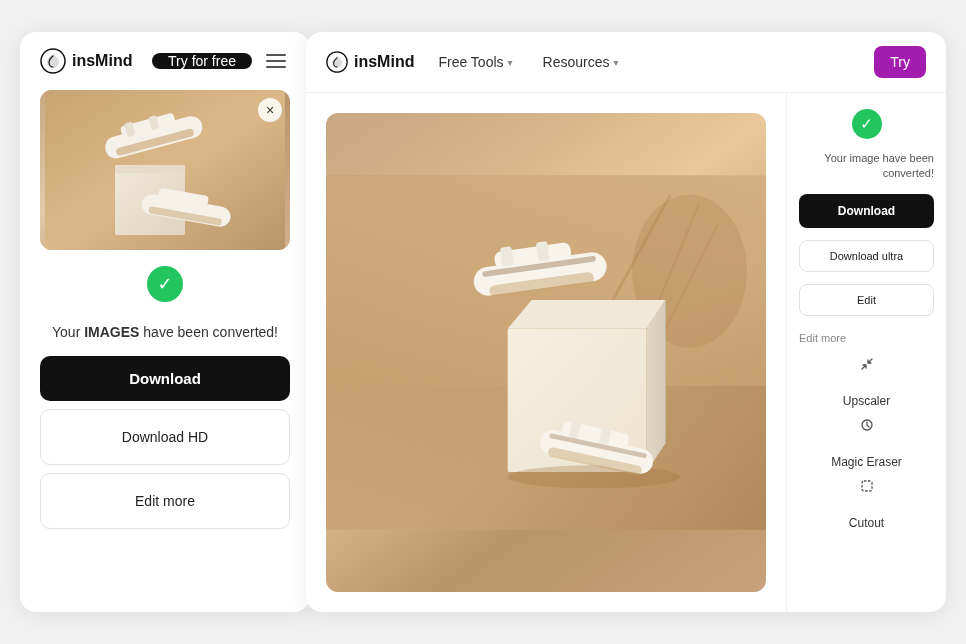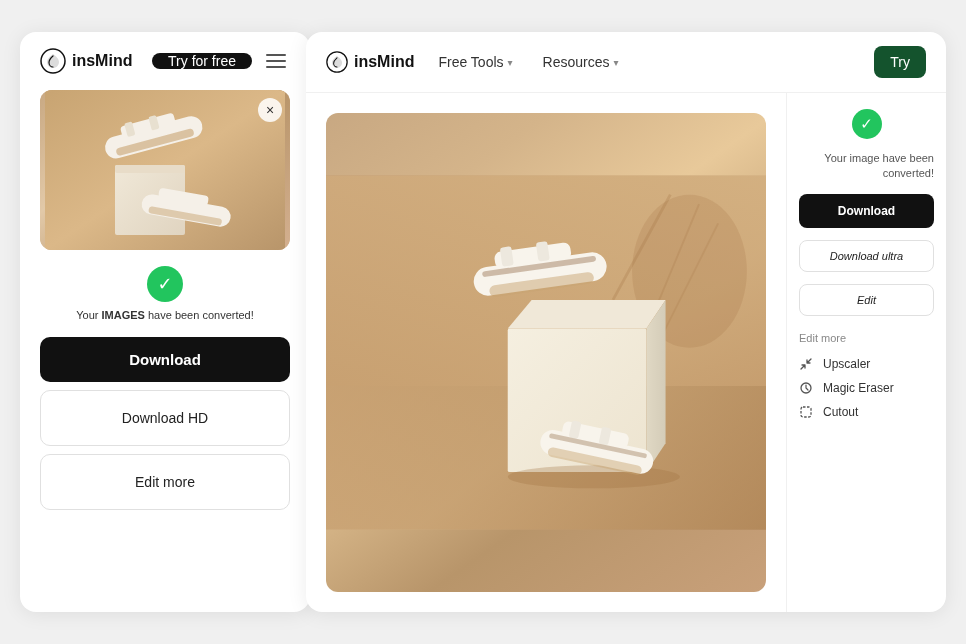--- a/index.html
+++ b/index.html
@@ -139,24 +139,24 @@
       background: #22c55e;
       border-radius: 50%;
       display: flex;
       align-items: center;
       justify-content: center;
       color: white;
       font-size: 18px;
     }
 
     .success-text {
-      font-size: 11px;
+      font-size: 14px;
       color: #333;
       text-align: center;
-      margin-top: 1px;
+      margin-top: 16px;
     }
 
     .success-text strong {
       font-weight: 700;
       text-transform: uppercase;
     }
 
     .buttons-area {
       display: flex;
       flex-direction: column;
@@ -235,21 +235,21 @@
       cursor: pointer;
     }
 
     .chevron-down {
       font-size: 10px;
       color: #888;
     }
 
     .try-btn-right {
       margin-left: auto;
-      background: #14532d;
+      background: #a21caf;
       color: #fff;
       border: none;
       border-radius: 8px;
       padding: 8px 16px;
       font-size: 14px;
       font-weight: 500;
       cursor: pointer;
     }
 
     .right-content {
@@ -322,41 +322,41 @@
       background: #fff;
       color: #222;
       border: 1.5px solid #e0e0e0;
       border-radius: 8px;
       padding: 9px 8px;
       font-size: 11px;
       font-weight: 500;
       cursor: pointer;
       width: 100%;
       text-align: center;
-      font-style: italic;
     }
 
     .edit-more-section {
       margin-top: 4px;
     }
 
     .edit-more-label {
       font-size: 11px;
       color: #888;
       margin-bottom: 8px;
     }
 
     .edit-more-item {
       display: flex;
       align-items: center;
-      gap: 10px;
+      gap: 23px;
       padding: 5px 0;
       font-size: 12px;
       color: #333;
       cursor: pointer;
+      flex-direction: column;
     }
 
     .edit-icon {
       width: 14px;
       height: 14px;
       color: #555;
       flex-shrink: 0;
     }
   </style>
 </head>

